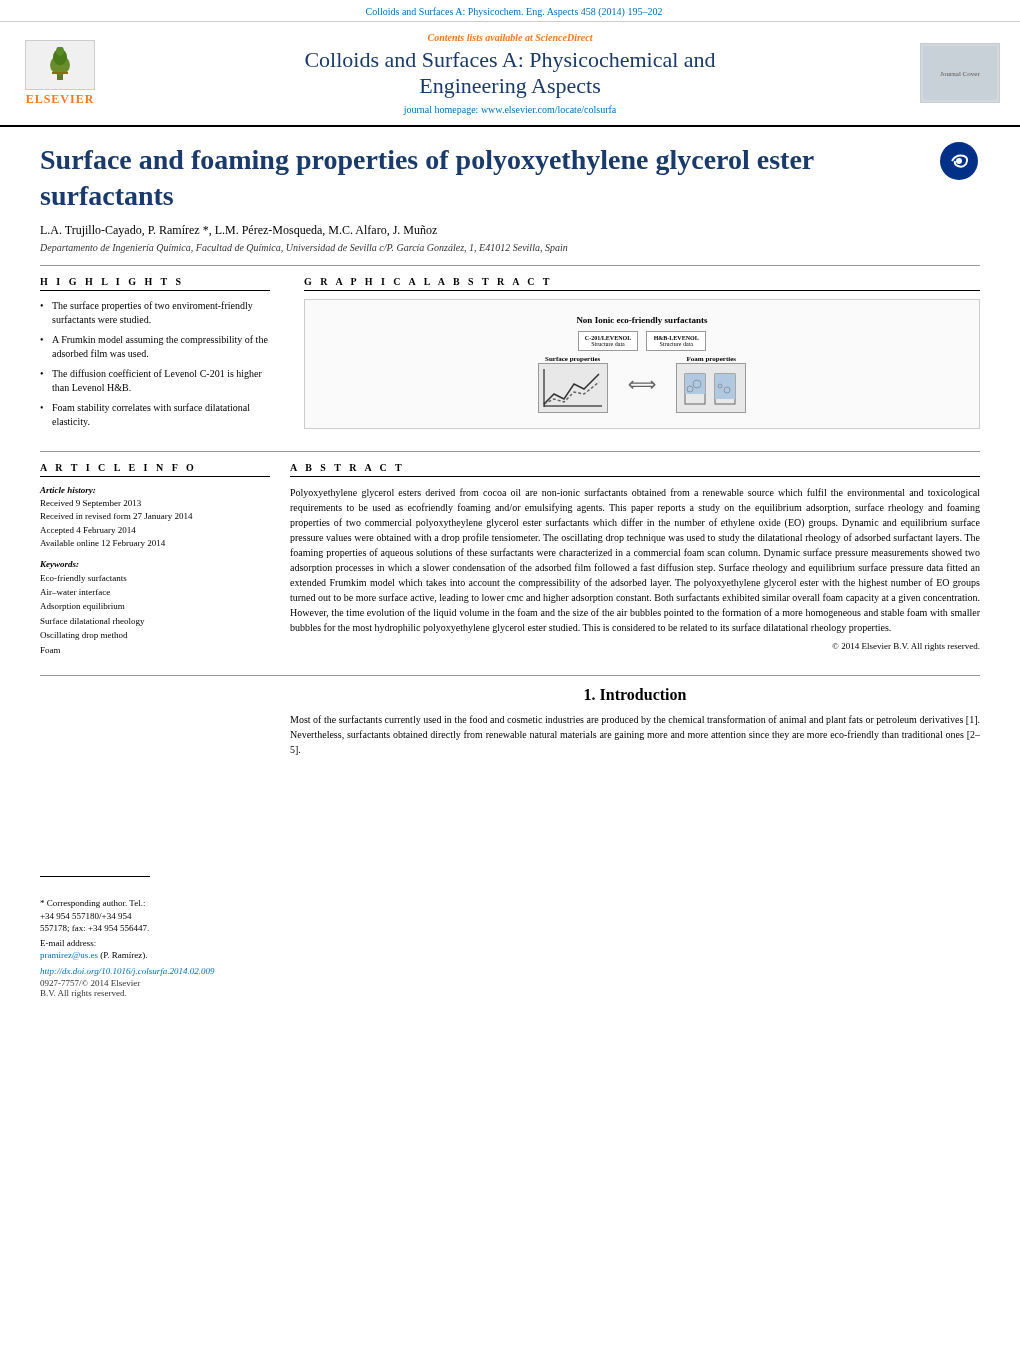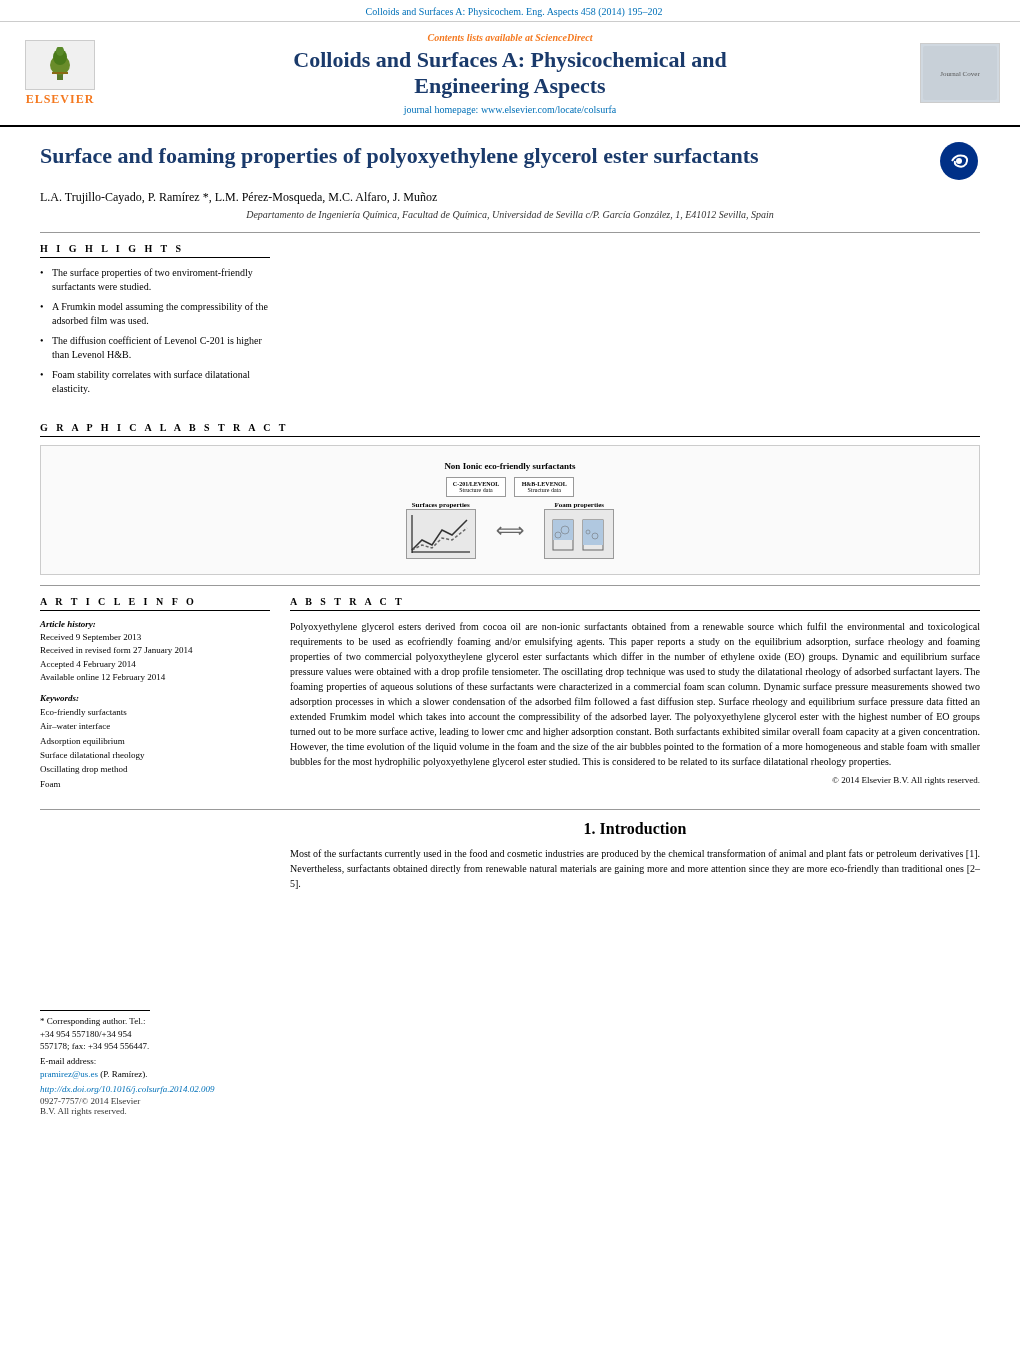--- a/index.html
+++ b/index.html
@@ -42,21 +42,21 @@
       color: #555;
       margin-bottom: 4px;
     }
     .sciencedirect-line span {
       color: #f47920;
       font-style: italic;
       font-weight: bold;
     }
     .journal-title {
       font-size: 22px;
-      font-weight: bold;
+      font-weight: normal;
       color: #1a3a6b;
       line-height: 1.2;
     }
     .journal-homepage {
       font-size: 10px;
       color: #555;
       margin-top: 4px;
     }
     .journal-homepage span {
       color: #0070b8;
@@ -102,21 +102,21 @@
       font-size: 8px;
       color: #666;
       overflow: hidden;
     }
     
     .main-content {
       padding: 15px 40px 15px 40px;
     }
     
     .article-title {
-      font-size: 22px;
+      font-size: 28px;
       font-weight: bold;
       color: #1a3a6b;
       margin-bottom: 8px;
       line-height: 1.3;
       display: flex;
       align-items: flex-start;
       justify-content: space-between;
     }
     .article-title-text {
       flex: 1;
@@ -143,28 +143,26 @@
     .authors {
       font-size: 12px;
       color: #000;
       margin-bottom: 4px;
     }
     .affiliation {
       font-size: 10px;
       font-style: italic;
       color: #333;
       margin-bottom: 12px;
-      text-align: center;
     }
     
     .two-col {
       display: flex;
-      gap: 20px;
-      margin-bottom: 10px;
-      flex-direction: column;
+      gap: 34px;
+      margin-bottom: 16px;
     }
     .col-left {
       width: 230px;
       flex-shrink: 0;
     }
     .col-right {
       flex: 1;
     }
     
     .section-heading {
@@ -313,21 +311,21 @@
     .intro-text {
       font-size: 10px;
       line-height: 1.5;
       text-align: justify;
     }
     
     .footnotes {
       margin-top: 10px;
       font-size: 9px;
       border-top: 1px solid #000;
-      padding-top: 4px;
+      padding-top: 20px;
       width: 110px;
     }
     .footnote-line {
       margin-bottom: 2px;
       line-height: 1.4;
     }
     .doi-line {
       font-size: 9px;
       color: #0070b8;
       margin-top: 4px;
@@ -431,21 +429,21 @@
                 <div style="font-size:6px;">Structure data</div>
               </div>
               <div class="ga-box">
                 <div style="font-size:6px;font-weight:bold;">H&amp;B-LEVENOL</div>
                 <div style="font-size:6px;">Structure data</div>
               </div>
             </div>
             <div class="ga-row">
               <div style="display:flex;gap:20px;align-items:center;">
                 <div style="display:flex;flex-direction:column;align-items:center;">
-                  <div class="ga-label">Surfaces properties</div>
+                  <div class="ga-label">Surface properties</div>
                   <div class="ga-image-placeholder">
                     <svg width="68" height="48" viewBox="0 0 68 48" xmlns="http://www.w3.org/2000/svg">
                       <rect width="68" height="48" fill="#e8e8e8"></rect>
                       <polyline points="5,40 15,30 25,35 35,20 45,25 60,10" fill="none" stroke="#333" stroke-width="1.5"></polyline>
                       <polyline points="5,40 15,35 25,38 35,28 45,30 60,18" fill="none" stroke="#666" stroke-width="1.5" stroke-dasharray="3,2"></polyline>
                       <line x1="5" y1="42" x2="63" y2="42" stroke="#000" stroke-width="1"></line>
                       <line x1="5" y1="5" x2="5" y2="43" stroke="#000" stroke-width="1"></line>
                     </svg>
                   </div>
                 </div>

